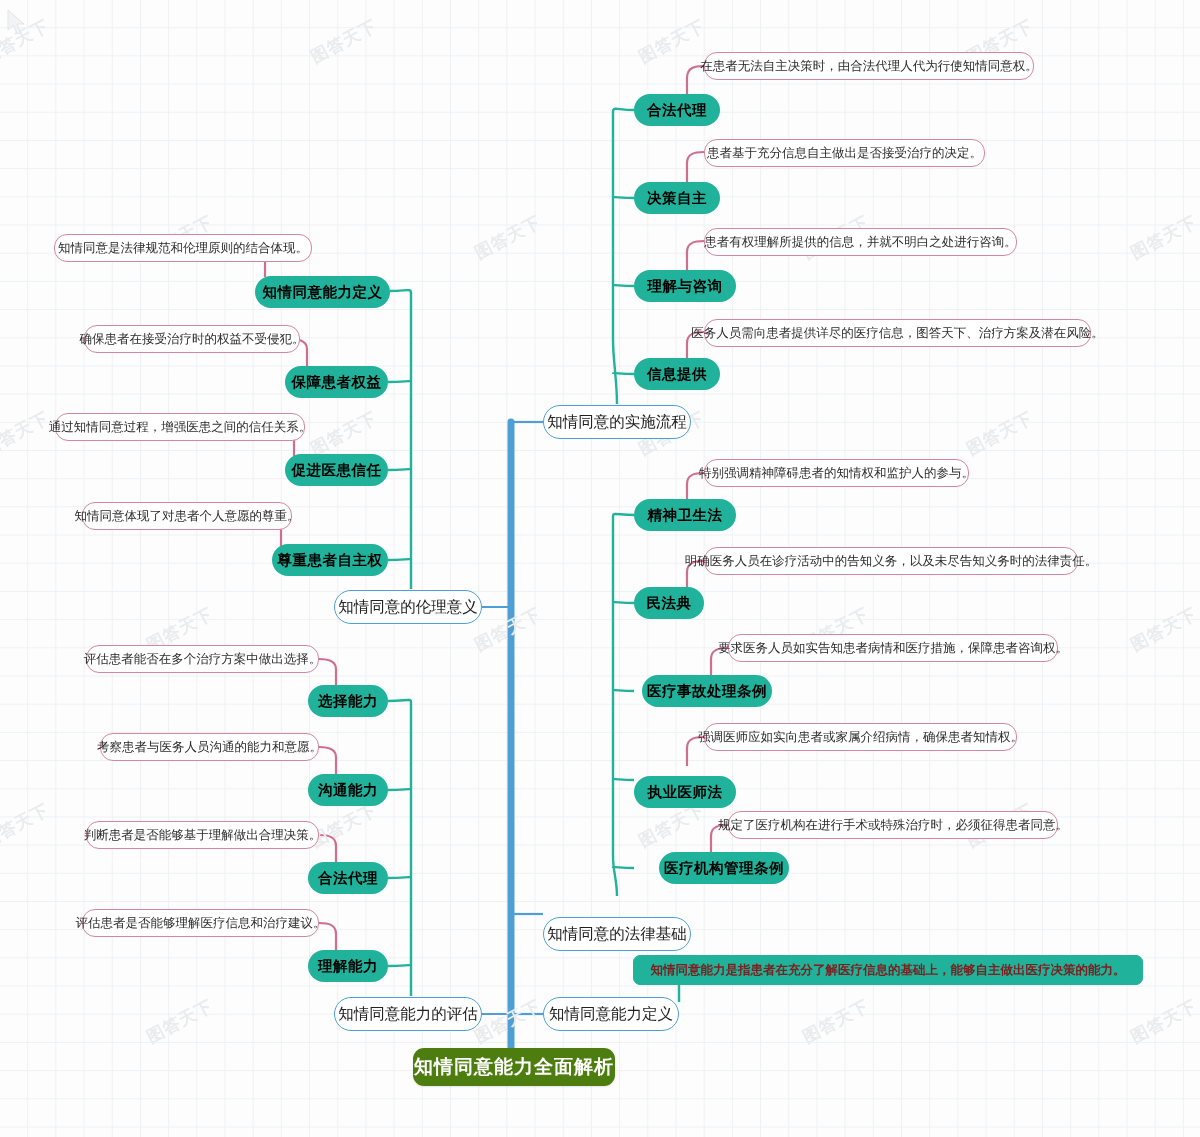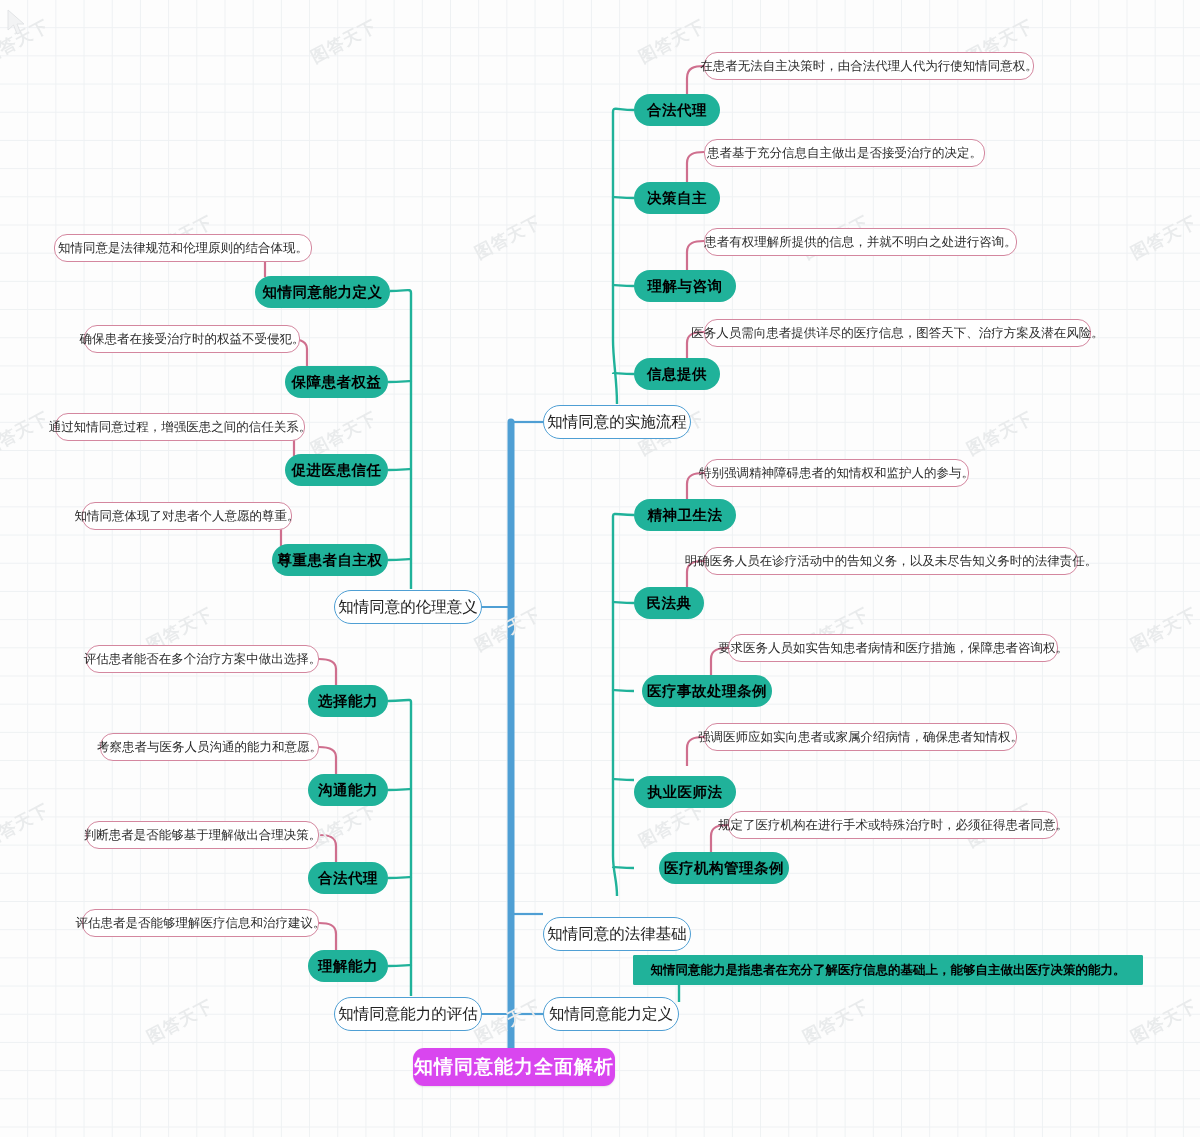--- a/index.html
+++ b/index.html
@@ -23,43 +23,43 @@
     position:absolute;color:#e9ebec;font-size:17px;font-weight:bold;
     transform:rotate(-28deg);white-space:nowrap;letter-spacing:1px;
     font-family:"DejaVu Sans",sans-serif;
   }
   .node{
     position:absolute;box-sizing:border-box;white-space:nowrap;
     display:flex;align-items:center;justify-content:center;
   }
   
   .root{
-    background:#d946ef;color:#ffffff;border-radius:11px;
+    background:#4d7c0f;color:#ffffff;border-radius:11px;
     font-size:19px;font-weight:bold;letter-spacing:1px;
     box-shadow:0 1px 2px rgba(0,0,0,.10);
   }
   
   .lv1{
     background:#ffffff;border:1.6px solid #4f9fd4;border-radius:18px;
     color:#222222;font-size:15.5px;padding:0 14px;
   }
   
   .lv2{
     background:#20b29a;color:#000000;border-radius:16px;
     font-size:14.5px;font-weight:bold;padding:0 14px;letter-spacing:.5px;
   }
   
   .leaf{
     background:#ffffff;border:1.3px solid #d4879f;border-radius:13px;
     color:#2b2b2b;font-size:12.5px;padding:0 11px;
   }
   
   .leaf-fill{
-    background:#20b29a;border:1.3px solid #20b29a;color:#000000;
-    border-radius:1px;font-size:12.5px;font-weight:bold;padding:0 11px;
+    background:#20b29a;border:1.3px solid #20b29a;color:#7f1d1d;
+    border-radius:7px;font-size:12.5px;font-weight:bold;padding:0 11px;
   }
   .cursor{position:absolute;left:6px;top:8px;width:22px;height:30px;pointer-events:none;}
 </style>
 </head>
 <body>
 
 <div id="grid"></div>
 
 <svg id="edges" viewBox="0 0 1200 1137">
 

